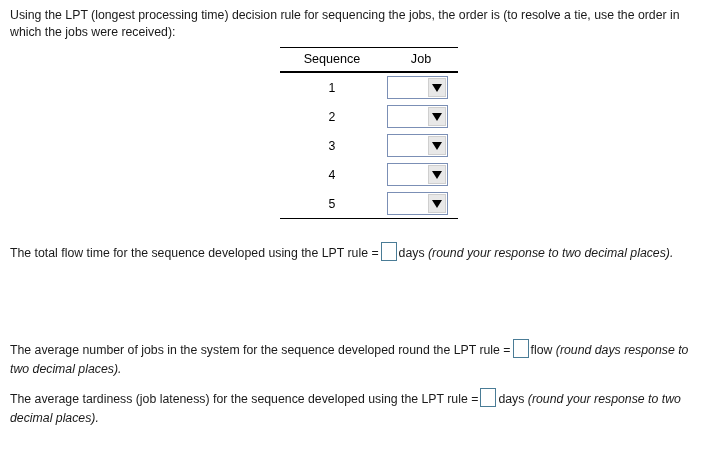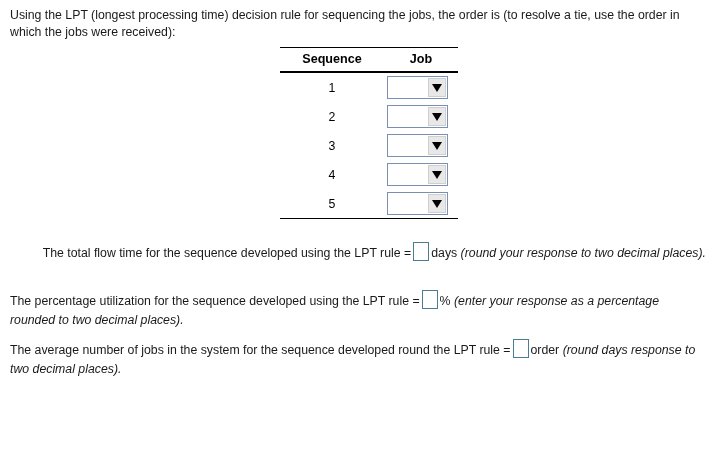--- a/index.html
+++ b/index.html
@@ -43,21 +43,21 @@
     top: 47px;
     width: 178px;
   }
   table.seq-table {
     border-collapse: collapse;
     width: 178px;
     table-layout: fixed;
   }
   table.seq-table thead th {
     font-size: 12.6px;
-    font-weight: bold;
+    font-weight: normal;
     text-align: center;
     padding: 4px 0 5px 0;
     border-top: 1.6px solid #000;
     border-bottom: 2.2px solid #000;
     color: #000;
   }
   table.seq-table th.col-seq { width: 104px; }
   table.seq-table th.col-job { width: 74px; }
 
   table.seq-table tbody td {
@@ -122,21 +122,21 @@
 
   
   .qline {
     position: absolute;
     left: 10px;
     width: 696px;
     line-height: 19px;
     font-size: 12.3px;
     color: #1a1a1a;
   }
-  .q1 { top: 242px; text-align: right; }
+  .q1 { top: 242px; }
   .q2 { top: 290px; }
   .q3 { top: 339px; }
   .q4 { top: 388px; }
 
   .italic {
     font-style: italic;
   }
 
   .answer-box {
     display: inline-block;
@@ -230,26 +230,26 @@
       </tbody>
     </table>
   </div>
 
   <div class="qline q1">
     <span>The total flow time for the sequence developed using the LPT rule =</span><span class="answer-box"></span><span>days</span>
     <span class="italic">(round your response to two decimal</span>
     <span class="italic">places).</span>
   </div>
 
-  <div class="qline q2">
-    <span>The percentage utilization for the sequence developed using the LPT rule =</span><span class="answer-box"></span><span>%</span>
-    <span class="italic">(enter your response as a percentage</span>
-    <span class="italic">rounded to two decimal places).</span>
-  </div>
 
   <div class="qline q3">
-    <span>The average number of jobs in the system for the sequence developed round the LPT rule =</span><span class="answer-box"></span><span>order</span>
+    <span>The average number of jobs in the system for the sequence developed round the LPT rule =</span><span class="answer-box"></span><span>flow</span>
     <span class="italic">(round days</span>
     <span class="italic">response to two decimal places).</span>
   </div>
 
+  <div class="qline q4">
+    <span>The average tardiness (job lateness) for the sequence developed using the LPT rule =</span><span class="answer-box"></span><span>days</span>
+    <span class="italic">(round your response to</span>
+    <span class="italic">two decimal places).</span>
+  </div>
 
 </div>
 
 </body></html>

